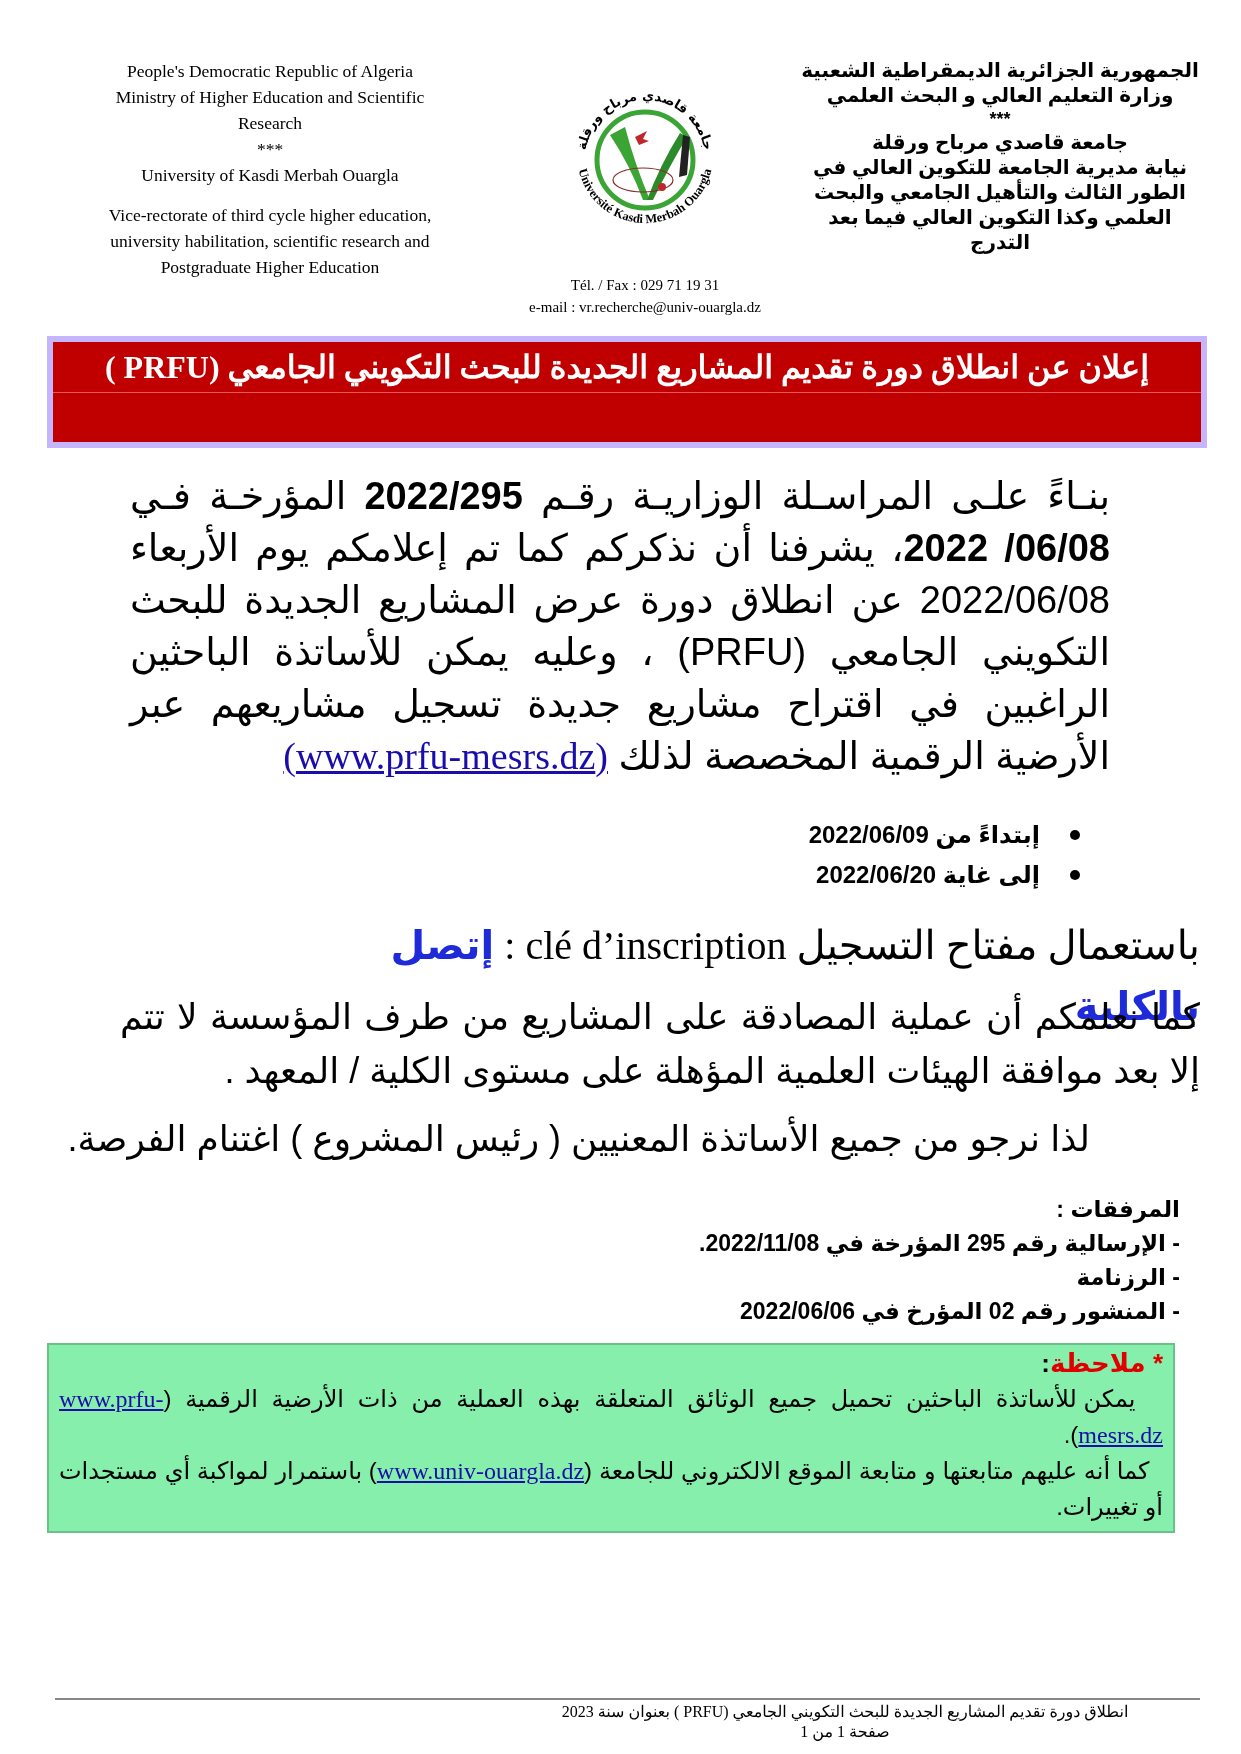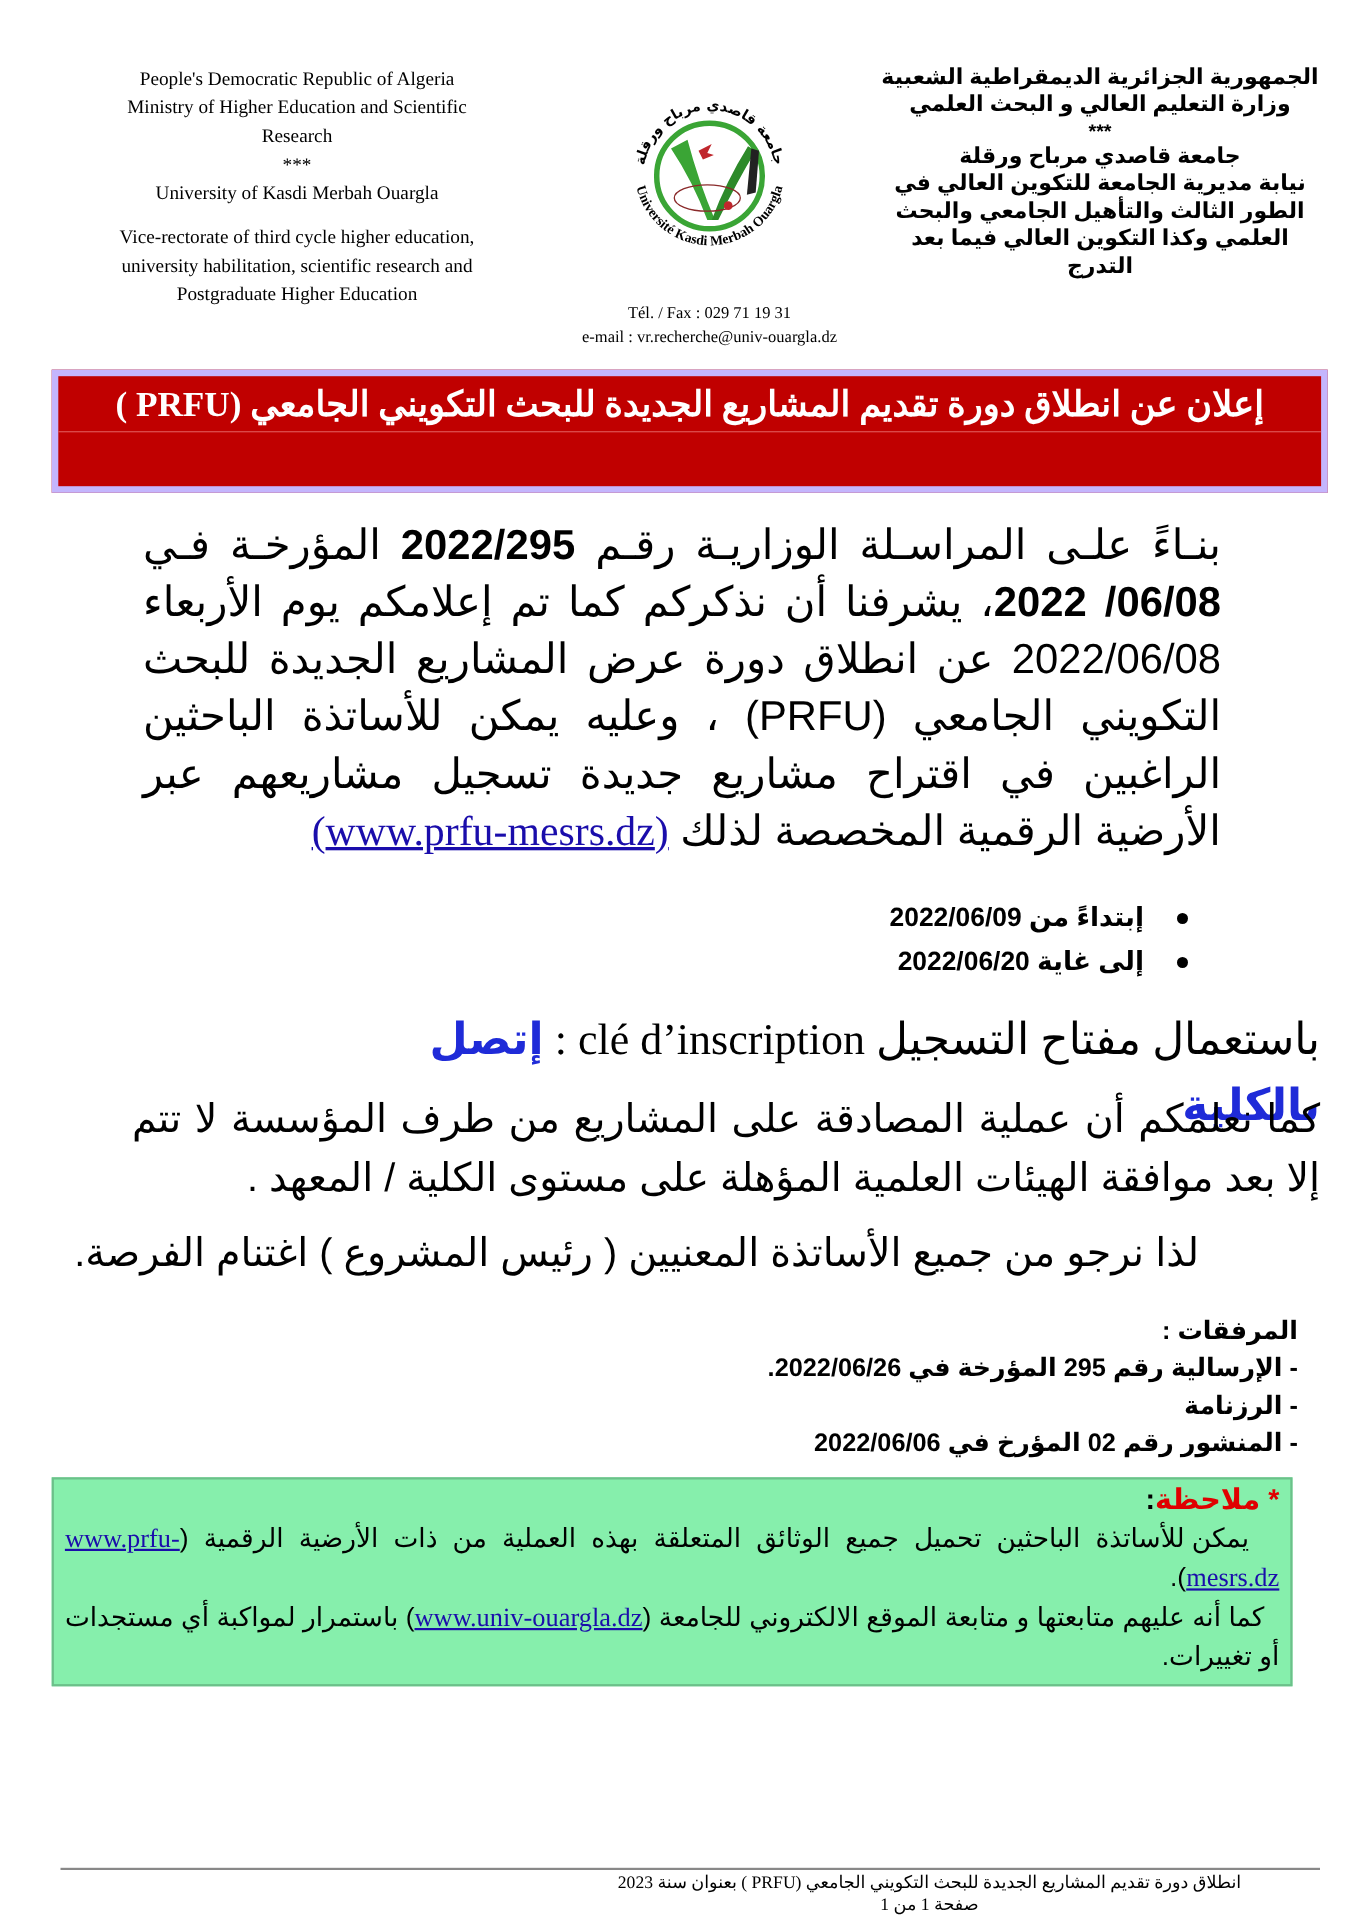--- a/index.html
+++ b/index.html
@@ -128,21 +128,21 @@
 
 <div id="reg" class="abs serif">
   <span>باستعمال مفتاح التسجيل clé d’inscription : </span><span class="blue sans">إتصل بالكلية</span>
 </div>
 
 <div id="valid" class="abs sans">كما نعلمكم أن عملية المصادقة على المشاريع من طرف المؤسسة لا تتم إلا بعد موافقة الهيئات العلمية المؤهلة على مستوى الكلية / المعهد .</div>
 <div id="closing" class="abs sans">لذا نرجو من جميع الأساتذة المعنيين ( رئيس المشروع ) اغتنام الفرصة.</div>
 
 <div id="attach" class="abs sans">
   <div>المرفقات :</div>
-  <div>- الإرسالية رقم 295 المؤرخة في 2022/06/26.</div>
+  <div>- الإرسالية رقم 295 المؤرخة في 2022/11/08.</div>
   <div>- الرزنامة</div>
   <div>- المنشور رقم 02 المؤرخ في 2022/06/06</div>
 </div>
 
 <div id="note" class="abs sans">
   <div class="title">
     <span class="red">* </span><span class="red">ملاحظة</span><span>:</span>
   </div>
   <div class="txt">
     &nbsp;&nbsp;<span>يمكن للأساتذة الباحثين تحميل جميع الوثائق المتعلقة بهذه العملية من ذات الأرضية الرقمية (</span><a class="link serif">www.prfu-mesrs.dz</a><span>).</span>

